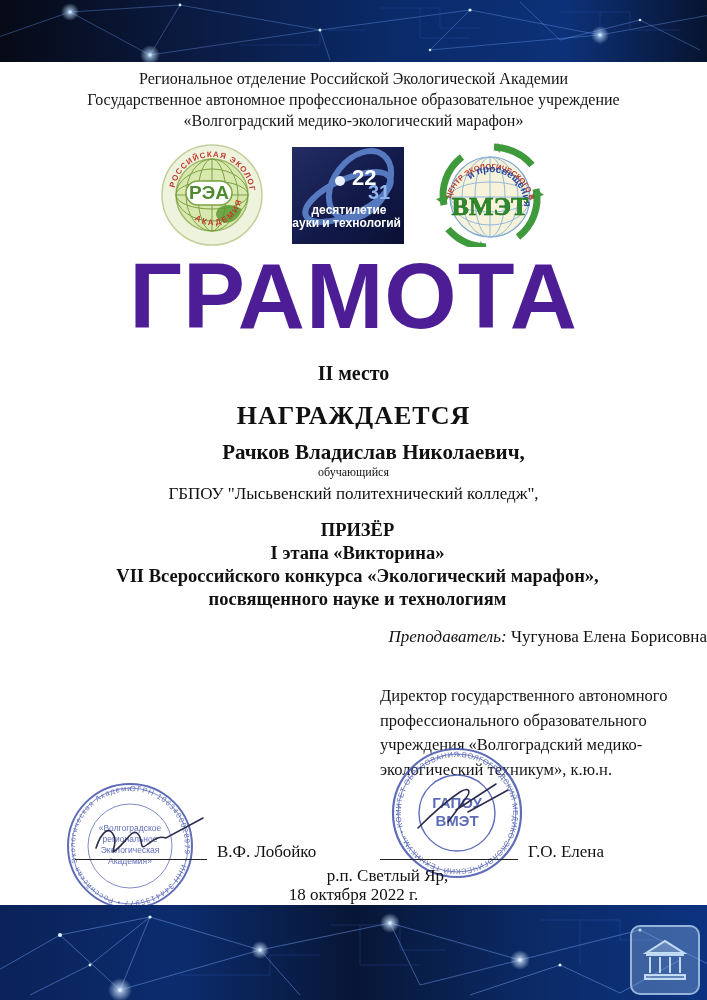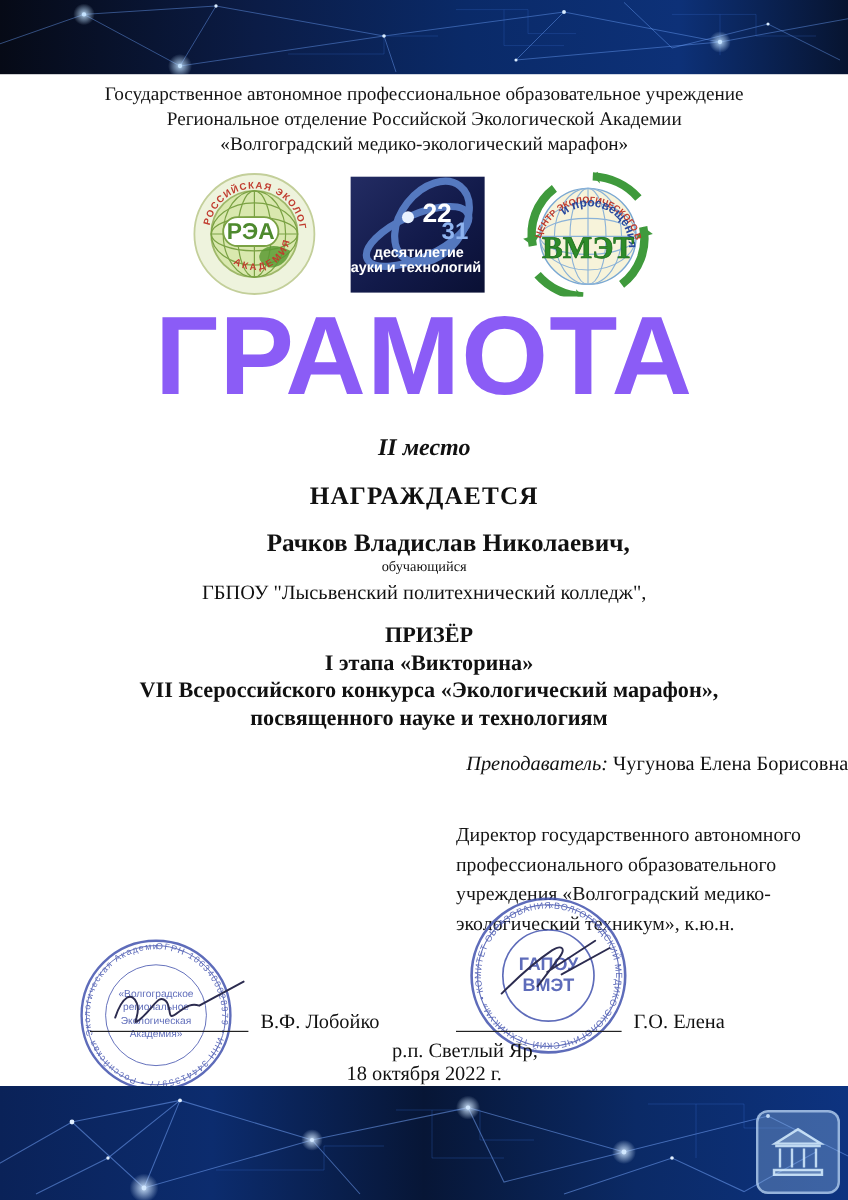--- a/index.html
+++ b/index.html
@@ -14,26 +14,26 @@
 
   .org-header{position:absolute;top:68px;left:0;width:100%;text-align:center;
     font-size:16px;line-height:1.32;color:#141414;}
 
   .logo-row{position:absolute;top:143px;left:0;width:100%;height:104px;
     display:flex;justify-content:center;align-items:center;gap:28px;}
   .logo{flex:0 0 auto;}
 
   .title{position:absolute;top:248px;left:0;width:100%;text-align:center;
     font-family:"Liberation Sans", sans-serif;font-weight:bold;
-    font-size:93px;letter-spacing:1px;color:#8b5cf6;line-height:1.05;}
+    font-size:93px;letter-spacing:1px;color:#4c1d95;line-height:1.05;}
 
   .place{position:absolute;top:362px;left:0;width:100%;text-align:center;
-    font-weight:bold;font-size:20px;font-style:italic;}
+    font-weight:bold;font-size:20px;}
   .award-label{position:absolute;top:401px;left:0;width:100%;text-align:center;
-    font-weight:bold;font-size:21px;letter-spacing:1px;}
+    font-weight:bold;font-size:26px;letter-spacing:1px;}
   .recipient-name{position:absolute;top:440px;left:0;width:100%;text-align:center;
     font-weight:bold;font-size:21px;padding-left:20px;}
   .recipient-role{position:absolute;top:465px;left:0;width:100%;text-align:center;font-size:12px;}
   .recipient-inst{position:absolute;top:484px;left:0;width:100%;text-align:center;font-size:17px;}
 
   .achievement{position:absolute;top:520px;left:4px;width:100%;text-align:center;
     font-weight:bold;font-size:18.5px;line-height:1.14;}
   .achievement div{margin-bottom:2px;}
 
   .teacher{position:absolute;top:627px;left:0;width:100%;text-align:right;font-size:17px;}
@@ -105,22 +105,22 @@
         <circle cx="600" cy="35" r="1.8"></circle>
       <circle cx="430" cy="50" r="1.3"></circle>
         <circle cx="640" cy="20" r="1.3"></circle>
     </g>
     <circle cx="150" cy="55" r="10" fill="url(#glow1)"></circle>
     <circle cx="70" cy="12" r="9" fill="url(#glow1)"></circle>
     <circle cx="600" cy="35" r="9" fill="url(#glow1)"></circle>
   </svg>
 
   <div class="org-header">
+    <div>Региональное отделение Российской Экологической Академии</div>
     <div>Государственное автономное профессиональное образовательное учреждение</div>
-    <div>Региональное отделение Российской Экологической Академии</div>
     <div>«Волгоградский медико-экологический марафон»</div>
   </div>
 
   <div class="logo-row">
 
     <svg class="logo" width="104" height="104" viewBox="0 0 104 104">
       <defs>
         <path id="reaTop" d="M 14,52 A 38,38 0 0 1 90,52"></path>
         <path id="reaBot" d="M 22,52 A 30,30 0 0 0 82,52"></path>
       </defs>

